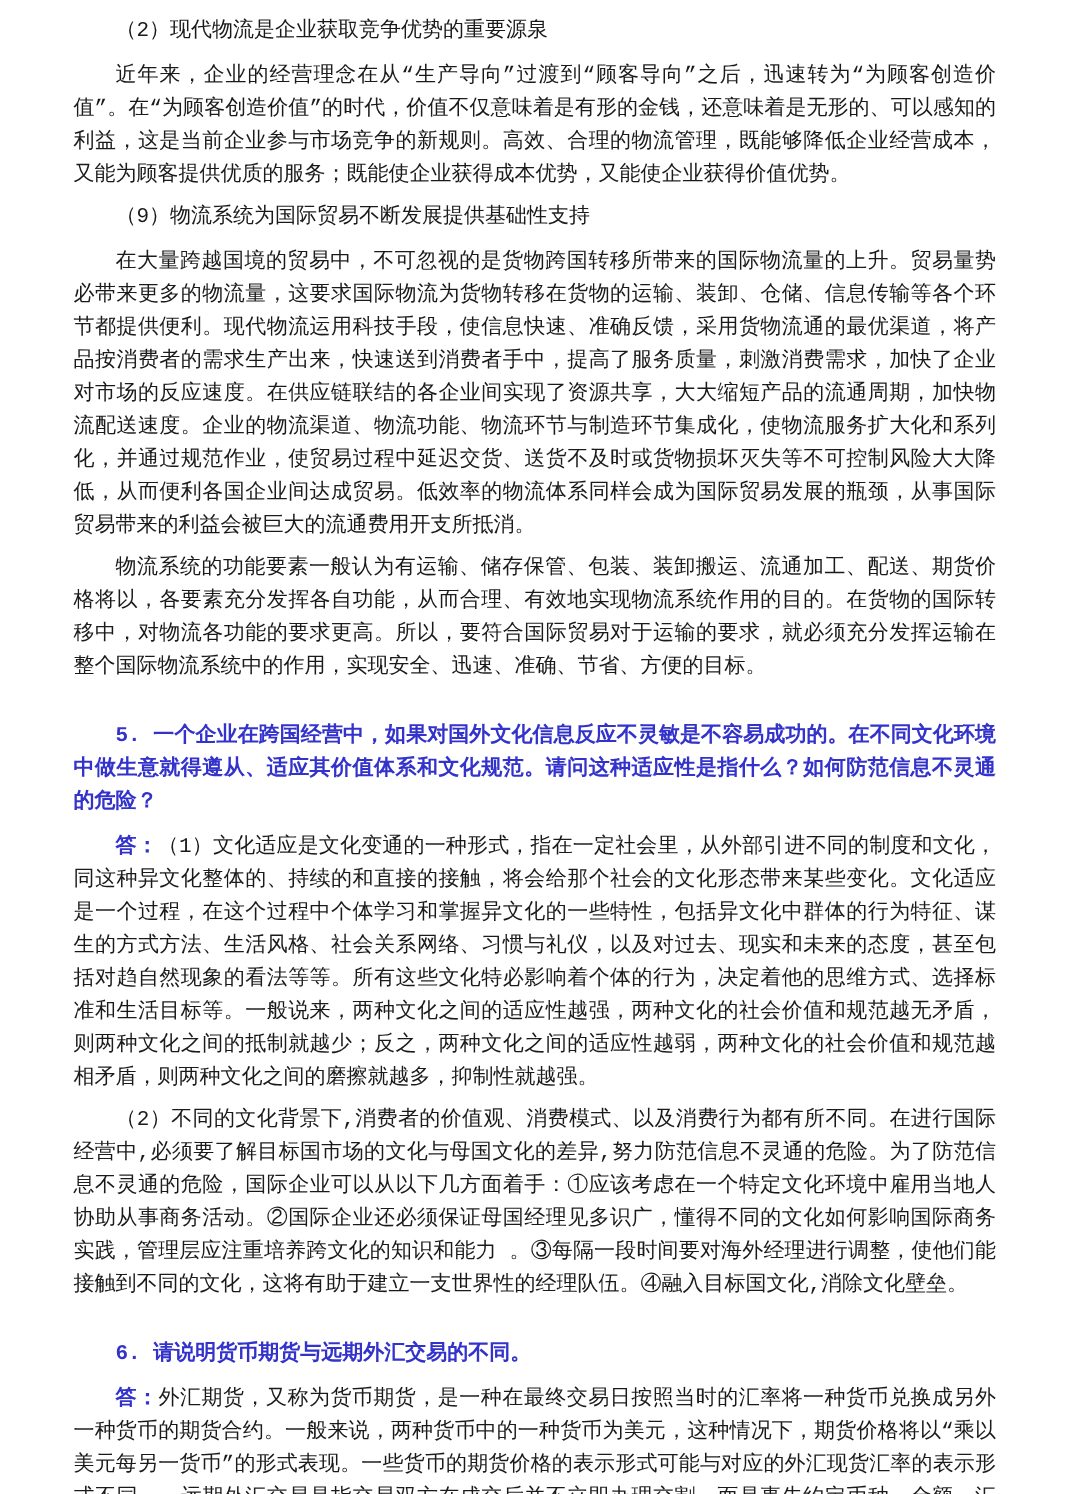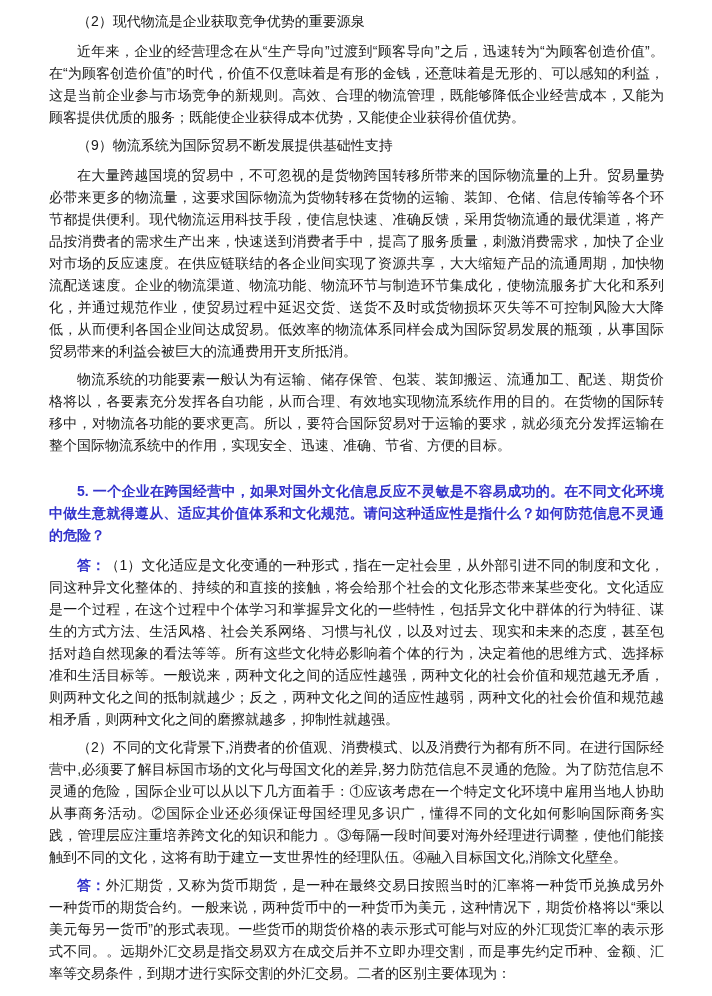--- a/index.html
+++ b/index.html
@@ -8,21 +8,21 @@
     background: #ffffff;
   }
   .page {
     position: relative;
     box-sizing: border-box;
     width: 712px;
     height: 996px;
     background: #ffffff;
     padding: 8px 48px 0 49px;
     overflow: hidden;
-    font-family: Liberation Sans, sans-serif;
+    font-family: Liberation Mono, monospace;
     font-size: 14px;
     line-height: 22px;
     color: #1a1a1a;
   }
   p.block {
     margin: 0 0 6px 0;
     text-align: justify;
     text-indent: 2em;
     word-break: break-all;
   }
@@ -47,15 +47,16 @@
 <div class="page">
   <div id="doc">
       <p class="block kind-subheading">（2）现代物流是企业获取竞争优势的重要源泉</p>
       <p class="block kind-paragraph">近年来，企业的经营理念在从“生产导向”过渡到“顾客导向”之后，迅速转为“为顾客创造价值”。在“为顾客创造价值”的时代，价值不仅意味着是有形的金钱，还意味着是无形的、可以感知的利益，这是当前企业参与市场竞争的新规则。高效、合理的物流管理，既能够降低企业经营成本，又能为顾客提供优质的服务；既能使企业获得成本优势，又能使企业获得价值优势。</p>
       <p class="block kind-subheading">（9）物流系统为国际贸易不断发展提供基础性支持</p>
       <p class="block kind-paragraph">在大量跨越国境的贸易中，不可忽视的是货物跨国转移所带来的国际物流量的上升。贸易量势必带来更多的物流量，这要求国际物流为货物转移在货物的运输、装卸、仓储、信息传输等各个环节都提供便利。现代物流运用科技手段，使信息快速、准确反馈，采用货物流通的最优渠道，将产品按消费者的需求生产出来，快速送到消费者手中，提高了服务质量，刺激消费需求，加快了企业对市场的反应速度。在供应链联结的各企业间实现了资源共享，大大缩短产品的流通周期，加快物流配送速度。企业的物流渠道、物流功能、物流环节与制造环节集成化，使物流服务扩大化和系列化，并通过规范作业，使贸易过程中延迟交货、送货不及时或货物损坏灭失等不可控制风险大大降低，从而便利各国企业间达成贸易。低效率的物流体系同样会成为国际贸易发展的瓶颈，从事国际贸易带来的利益会被巨大的流通费用开支所抵消。</p>
       <p class="block kind-paragraph">物流系统的功能要素一般认为有运输、储存保管、包装、装卸搬运、流通加工、配送、期货价格将以，各要素充分发挥各自功能，从而合理、有效地实现物流系统作用的目的。在货物的国际转移中，对物流各功能的要求更高。所以，要符合国际贸易对于运输的要求，就必须充分发挥运输在整个国际物流系统中的作用，实现安全、迅速、准确、节省、方便的目标。</p>
       <p class="block kind-question">5. 一个企业在跨国经营中，如果对国外文化信息反应不灵敏是不容易成功的。在不同文化环境中做生意就得遵从、适应其价值体系和文化规范。请问这种适应性是指什么？如何防范信息不灵通的危险？</p>
       <p class="block kind-answer"><span class="answer-lead">答：</span><span>（1）文化适应是文化变通的一种形式，指在一定社会里，从外部引进不同的制度和文化，同这种异文化整体的、持续的和直接的接触，将会给那个社会的文化形态带来某些变化。文化适应是一个过程，在这个过程中个体学习和掌握异文化的一些特性，包括异文化中群体的行为特征、谋生的方式方法、生活风格、社会关系网络、习惯与礼仪，以及对过去、现实和未来的态度，甚至包括对趋自然现象的看法等等。所有这些文化特必影响着个体的行为，决定着他的思维方式、选择标准和生活目标等。一般说来，两种文化之间的适应性越强，两种文化的社会价值和规范越无矛盾，则两种文化之间的抵制就越少；反之，两种文化之间的适应性越弱，两种文化的社会价值和规范越相矛盾，则两种文化之间的磨擦就越多，抑制性就越强。</span></p>
       <p class="block kind-paragraph">（2）不同的文化背景下,消费者的价值观、消费模式、以及消费行为都有所不同。在进行国际经营中,必须要了解目标国市场的文化与母国文化的差异,努力防范信息不灵通的危险。为了防范信息不灵通的危险，国际企业可以从以下几方面着手：①应该考虑在一个特定文化环境中雇用当地人协助从事商务活动。②国际企业还必须保证母国经理见多识广，懂得不同的文化如何影响国际商务实践，管理层应注重培养跨文化的知识和能力 。③每隔一段时间要对海外经理进行调整，使他们能接触到不同的文化，这将有助于建立一支世界性的经理队伍。④融入目标国文化,消除文化壁垒。</p>
+      <p class="block kind-question">6. 请说明货币期货与远期外汇交易的不同。</p>
       <p class="block kind-answer"><span class="answer-lead">答：</span><span>外汇期货，又称为货币期货，是一种在最终交易日按照当时的汇率将一种货币兑换成另外一种货币的期货合约。一般来说，两种货币中的一种货币为美元，这种情况下，期货价格将以“乘以美元每另一货币”的形式表现。一些货币的期货价格的表示形式可能与对应的外汇现货汇率的表示形式不同。。远期外汇交易是指交易双方在成交后并不立即办理交割，而是事先约定币种、金额、汇率等交易条件，到期才进行实际交割的外汇交易。二者的区别主要体现为：</span></p>
     </div>
 </div>
 
 </body></html>

